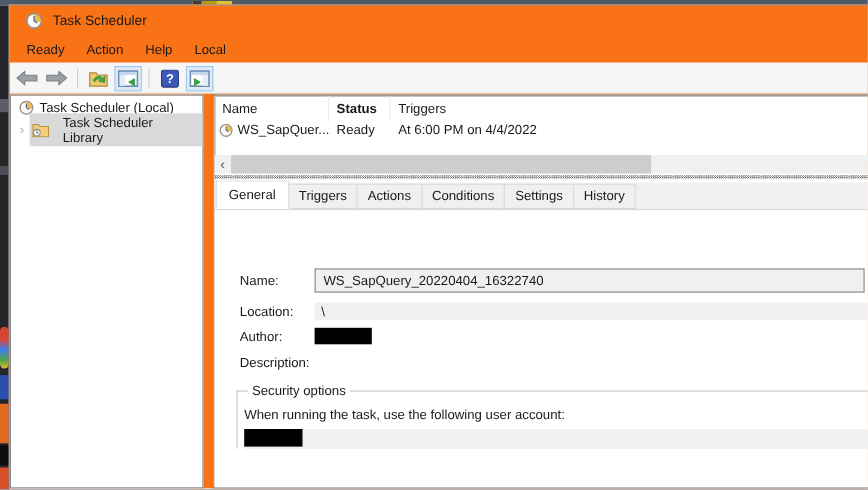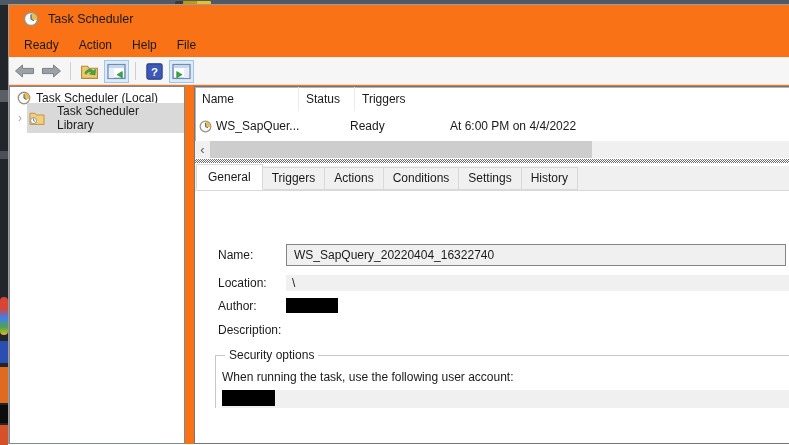--- a/index.html
+++ b/index.html
@@ -43,22 +43,22 @@
   .tree-row { display:flex; align-items:center; gap:5px; height:19px; padding-left:7px; }
   .tree-row2 { display:flex; align-items:center; height:19px; padding-left:3px; margin-top:1px; }
   .chev { width:14px; color:#a9a9a9; font-size:12px; text-align:center; }
   .tree-sel { display:flex; align-items:center; gap:12px; background:#d9d9d9; padding:1px 5px 1px 2px; }
 
   
   .right-pane { flex:1; min-width:0; display:flex; flex-direction:column; background:#fff;
     border:1px solid #767676; border-right:none; box-shadow: inset 1px 1px 0 #b3b3b3; }
   .list-header { display:flex; height:24px; align-items:center; flex:0 0 auto; }
   .hcol { height:100%; display:flex; align-items:center; padding-left:7px; border-right:1px solid #ececec; }
-  .hcol.c1 { width:104px; } .hcol.c2 { width:56px; } .hcol.c3 { flex:1; border-right:none; }
-  .list-row { display:flex; height:22px; align-items:flex-end; flex:0 0 auto;gap:44px; }
+  .hcol.c1 { width:104px; } .hcol.c2 { width:56px;font-weight:bold; } .hcol.c3 { flex:1; border-right:none; }
+  .list-row { display:flex; height:22px; align-items:flex-start; flex:0 0 auto; }
   .rcell { display:flex; align-items:center; padding-left:7px; overflow:hidden; white-space:nowrap; }
   .rcell.c1 { width:104px; gap:4px; padding-left:4px; } .rcell.c2 { width:56px; } .rcell.c3 { flex:1; }
   .list-gap { height:8px; flex:0 0 auto; }
   .hscroll { height:17px; background:#f0f0f0; display:flex; align-items:stretch; flex:0 0 auto; }
   .hs-btn { width:15px; display:flex; align-items:center; justify-content:center; color:#5a5a5a; font-size:13px; line-height:0; }
   .hs-thumb { width:382px; background:#cdcdcd; }
   .splitter { height:6px; flex:0 0 auto; background-color:#fff;
     background-image:conic-gradient(#6e6e6e 0 25%, transparent 0 50%, #6e6e6e 0 75%, transparent 0);
     background-size:2px 2px; border-top:1px solid #fff; border-bottom:1px solid #fdfdfd; }
 
@@ -114,21 +114,21 @@
           <line x1="8" y1="8" x2="11" y2="9.7" stroke="#57688a" stroke-width="1.3"></line>
         </svg>
       </span>
       <span class="title-text">Task Scheduler</span>
     </div>
 
     <div class="menubar">
       <span class="menu-item">Ready</span>
       <span class="menu-item">Action</span>
       <span class="menu-item">Help</span>
-      <span class="menu-item">File</span>
+      <span class="menu-item">Local</span>
     </div>
 
     <div class="toolbar">
       <div class="tbtn">
         <span>
           <svg width="21" height="14" viewBox="0 0 20 14">
             <path d="M8 1 L1 7 L8 13 V9.6 H19 V4.4 H8 Z" fill="#9ba1a7" stroke="#7c8187"></path>
           </svg>
         </span>
       </div>

